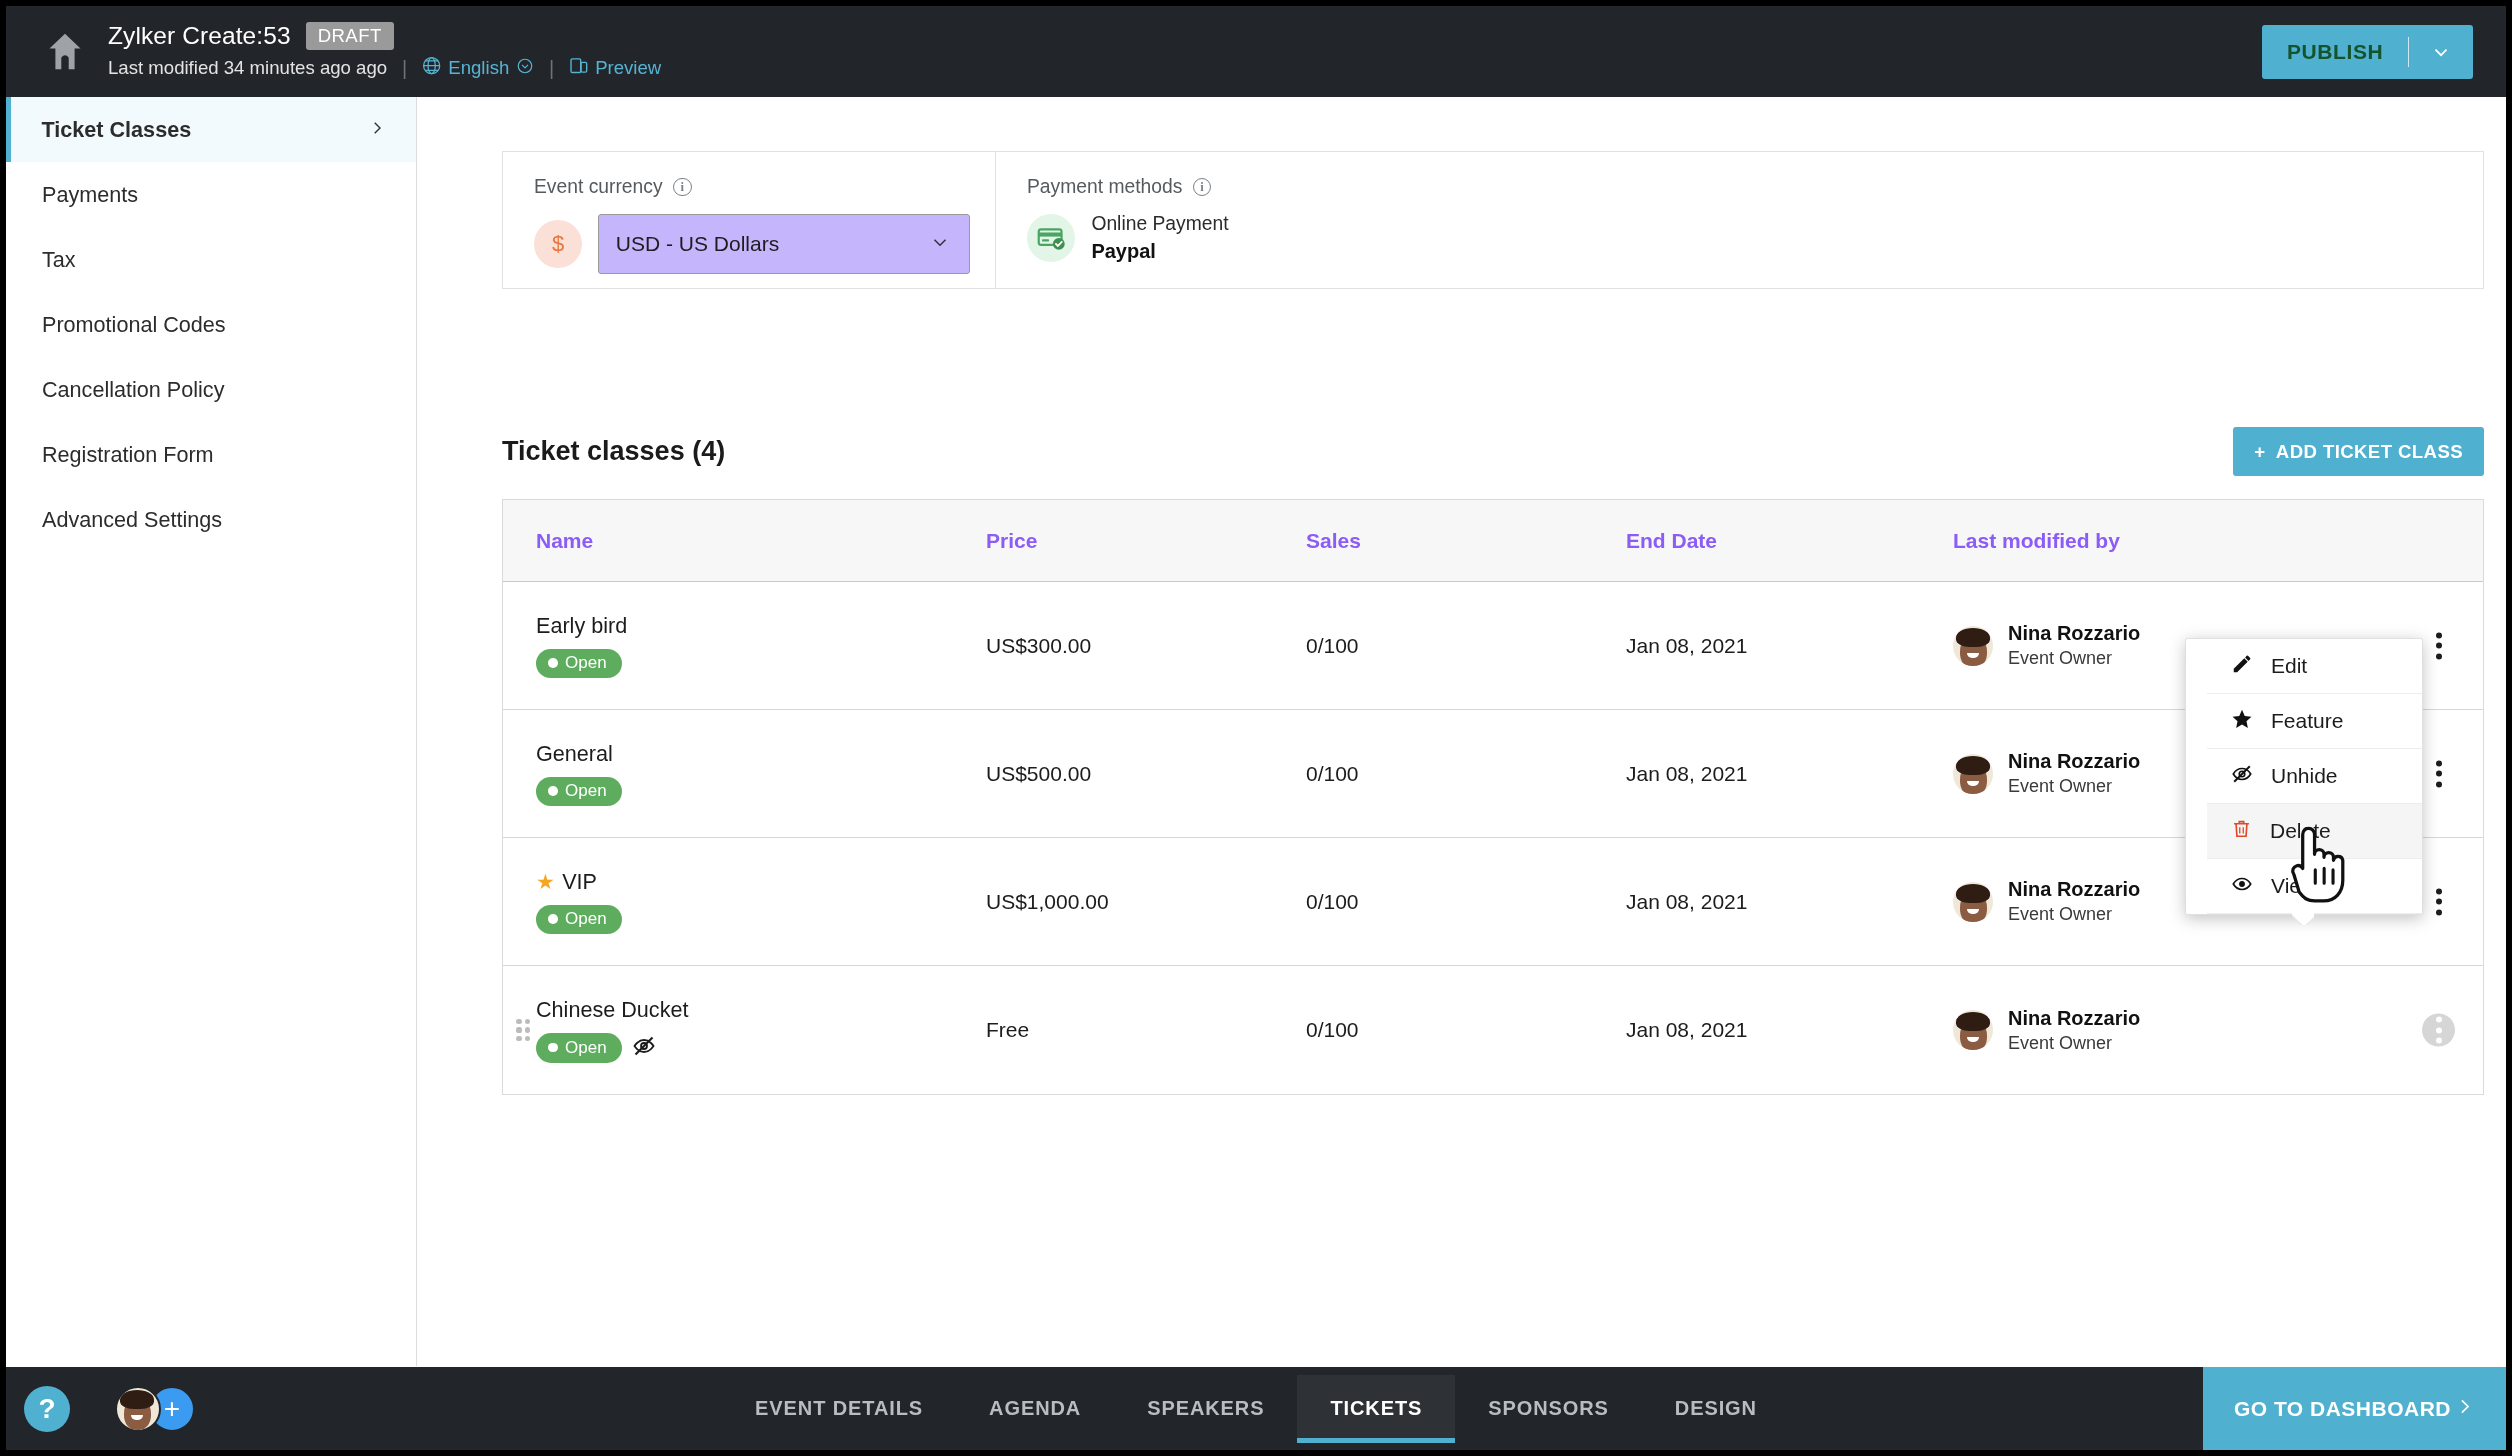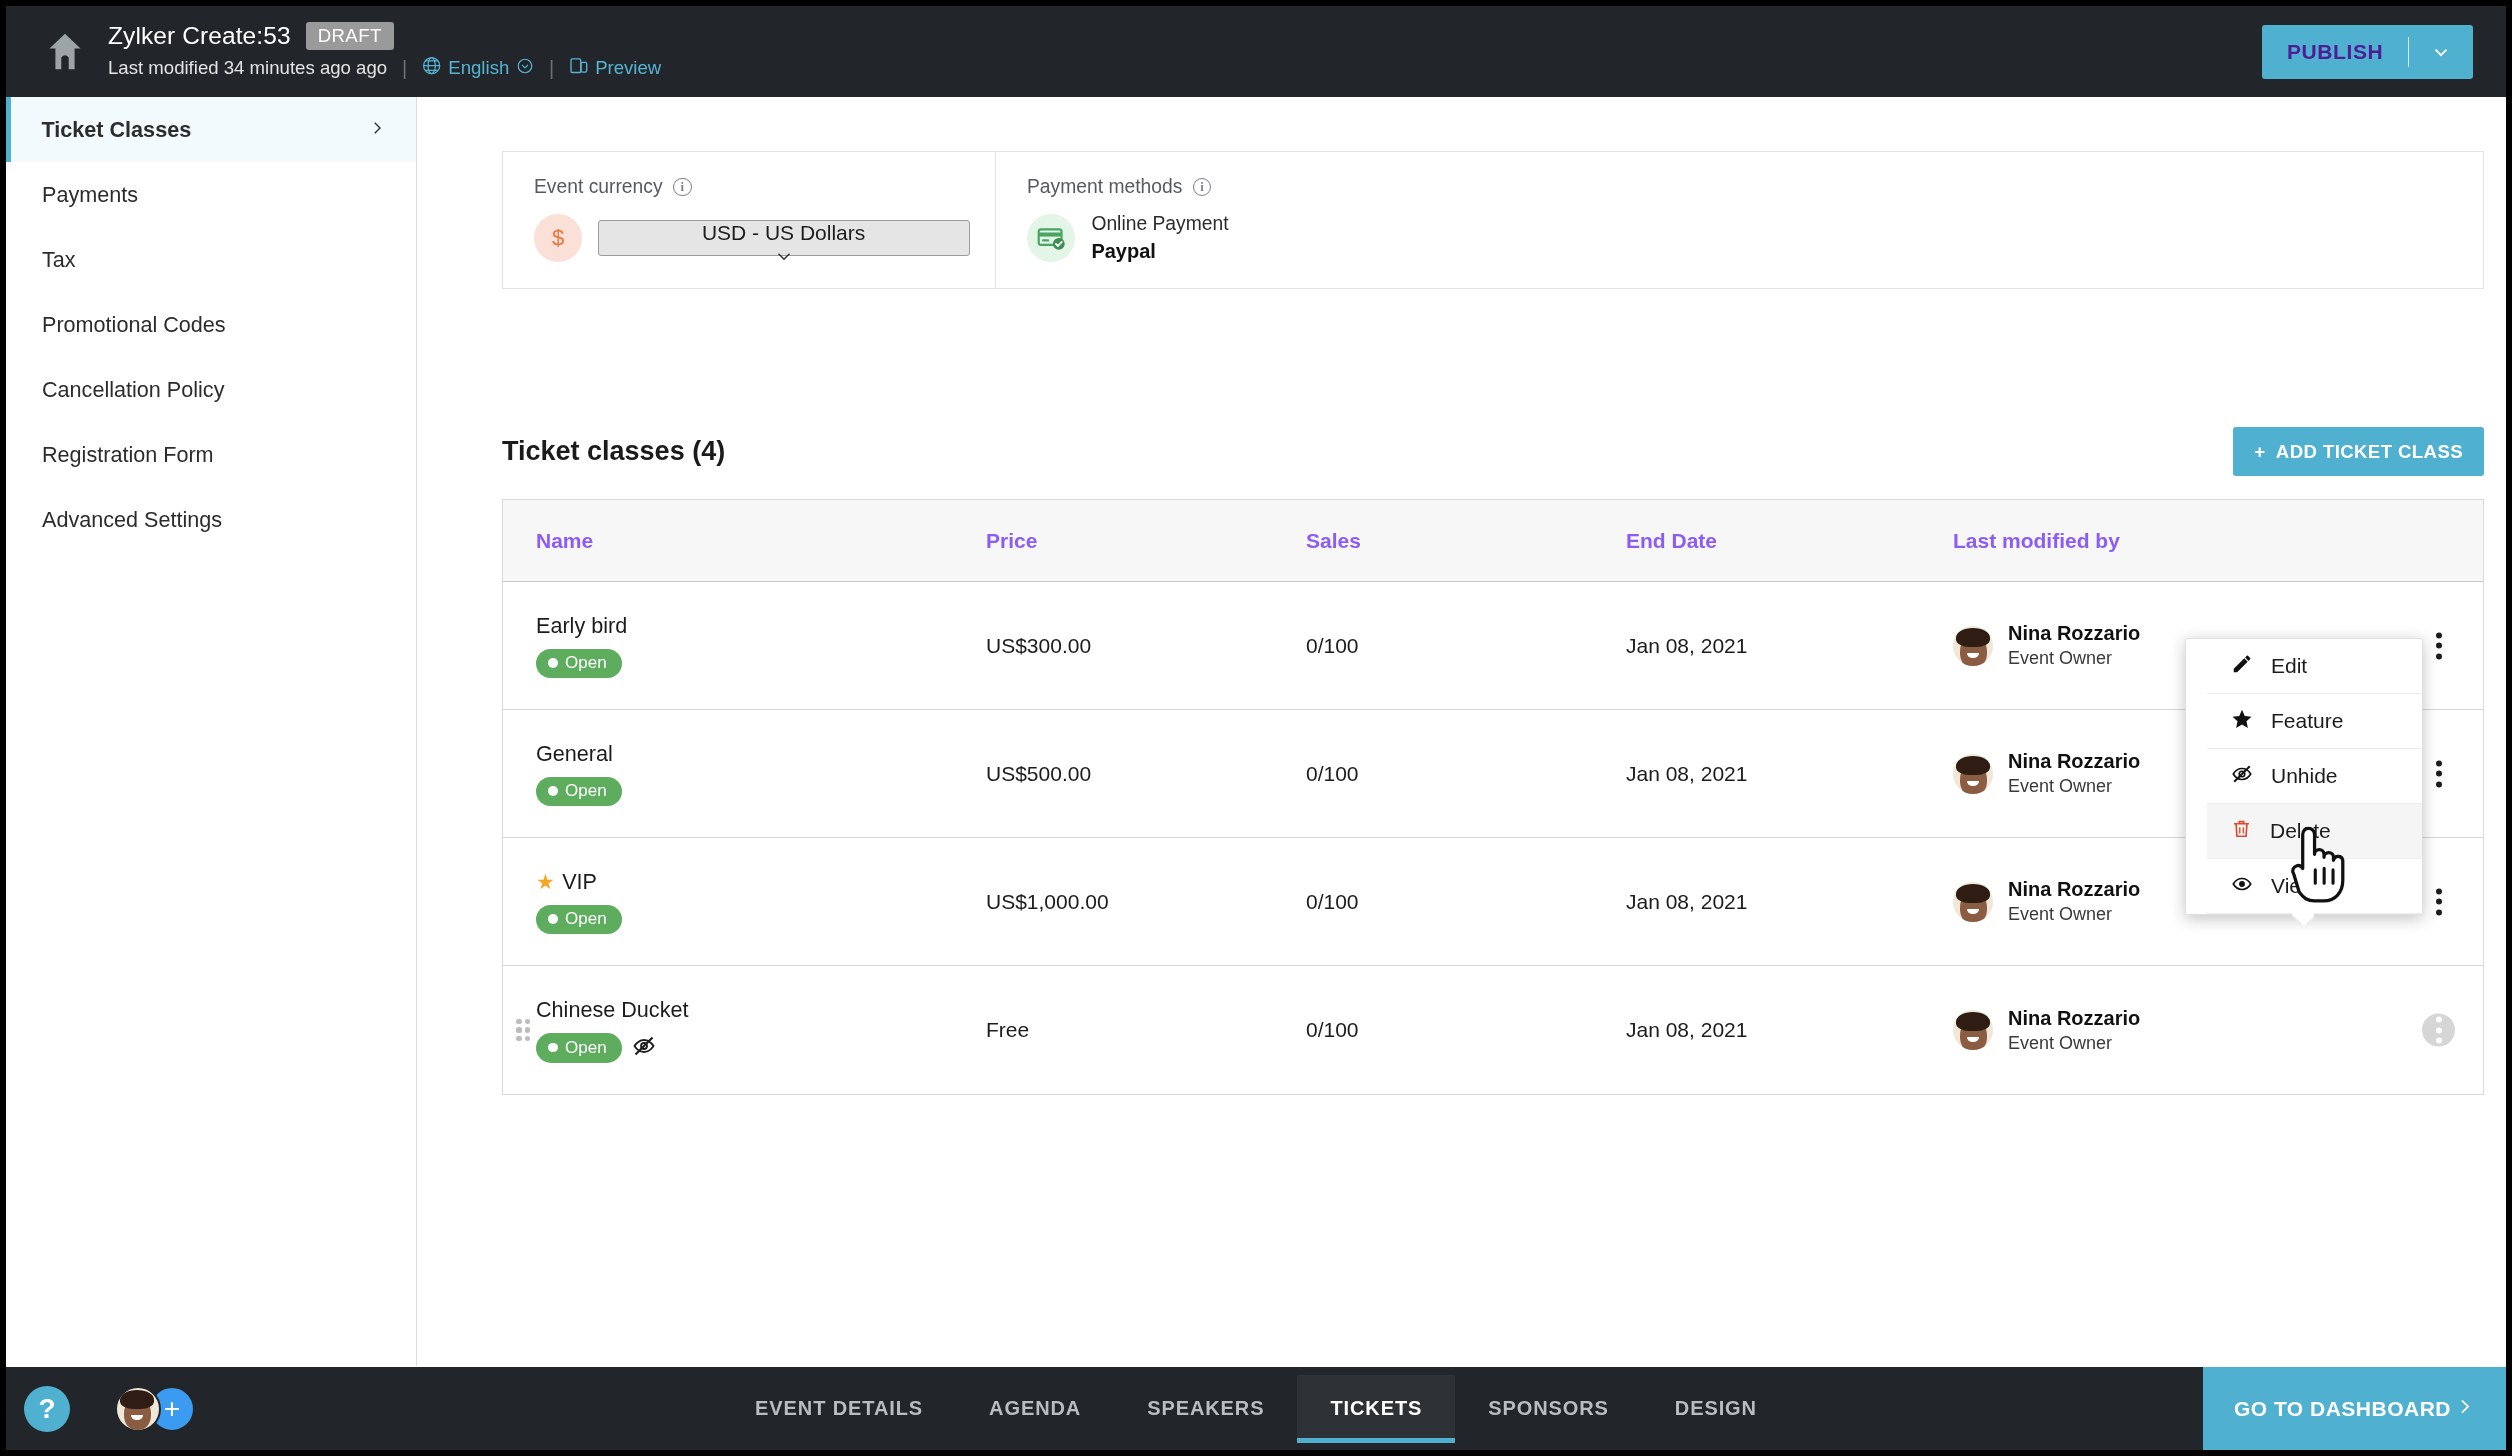--- a/index.html
+++ b/index.html
@@ -34,21 +34,21 @@
   }
   .meta-row { display: flex; align-items: center; gap: 0px; }
   .meta-text { color: #e3e3e3; font-size: 18.6px; }
   .meta-sep { color: #6e7378; font-size: 20px; margin: 0 15px; }
   .meta-link { color: #56b4d3; font-size: 18.6px; display: flex; align-items: center; gap: 6.7px; cursor: pointer; }
   .publish-wrap {
     position: absolute; right: 33px; top: 19.3px;
     height: 54px; background: #4fb0d0; border-radius: 3px;
     display: flex; align-items: center; cursor: pointer;
   }
-  .publish-label { color: #4c1d95; font-size: 21px; font-weight: 600; letter-spacing: 0.6px; padding: 0 25px; }
+  .publish-label { color: #14532d; font-size: 21px; font-weight: 600; letter-spacing: 0.6px; padding: 0 25px; }
   .publish-div { width: 0.7px; height: 30px; background: #cfeaf3; }
   .publish-caret { padding: 0 21px; display: flex; align-items: center; }
 
   
   .sidebar {
     position: absolute; left: 0; top: 91px;
     width: 411px; height: 1269px;
     background: #ffffff;
     border-right: 1.5px solid #dcdcdc;
   }
@@ -83,23 +83,23 @@
     color: #7b8084; font-size: 12.6px; font-weight: 700; display: flex;
     align-items: center; justify-content: center; font-family: "Liberation Serif", serif;
   }
   .currency-row { display: flex; align-items: center; margin-top: 16.4px; gap: 16.4px; }
   .currency-bubble {
     width: 48px; height: 48px; border-radius: 50%; background: #fbe0d7;
     display: flex; align-items: center; justify-content: center;
     color: #e8763e; font-size: 22px;
   }
   .currency-select {
-    width: 372px; height: 36px; border: 0.7px solid #9b9b9b; border-radius: 3px;
+    width: 372px; height: 60px; border: 0.7px solid #9b9b9b; border-radius: 3px;
     display: flex; align-items: center; justify-content: space-between;
-    padding: 0 18px 0 16.4px; font-size: 21px; color: #1d1d1d; cursor: pointer; background: #e5e5e5; flex-direction: column;
+    padding: 0 18px 0 16.4px; font-size: 21px; color: #1d1d1d; cursor: pointer; background: #c4b5fd;
   }
   .pay-row { display: flex; align-items: center; margin-top: 15px; gap: 16.4px; }
   .pay-bubble {
     width: 48px; height: 48px; border-radius: 50%; background: #e3f5e7;
     display: flex; align-items: center; justify-content: center; position: relative;
   }
   .pay-text { display: flex; flex-direction: column; gap: 4.5px; }
   .pay-t1 { font-size: 19.3px; color: #2b2b2b; }
   .pay-t2 { font-size: 20px; color: #111; font-weight: 700; }
 

